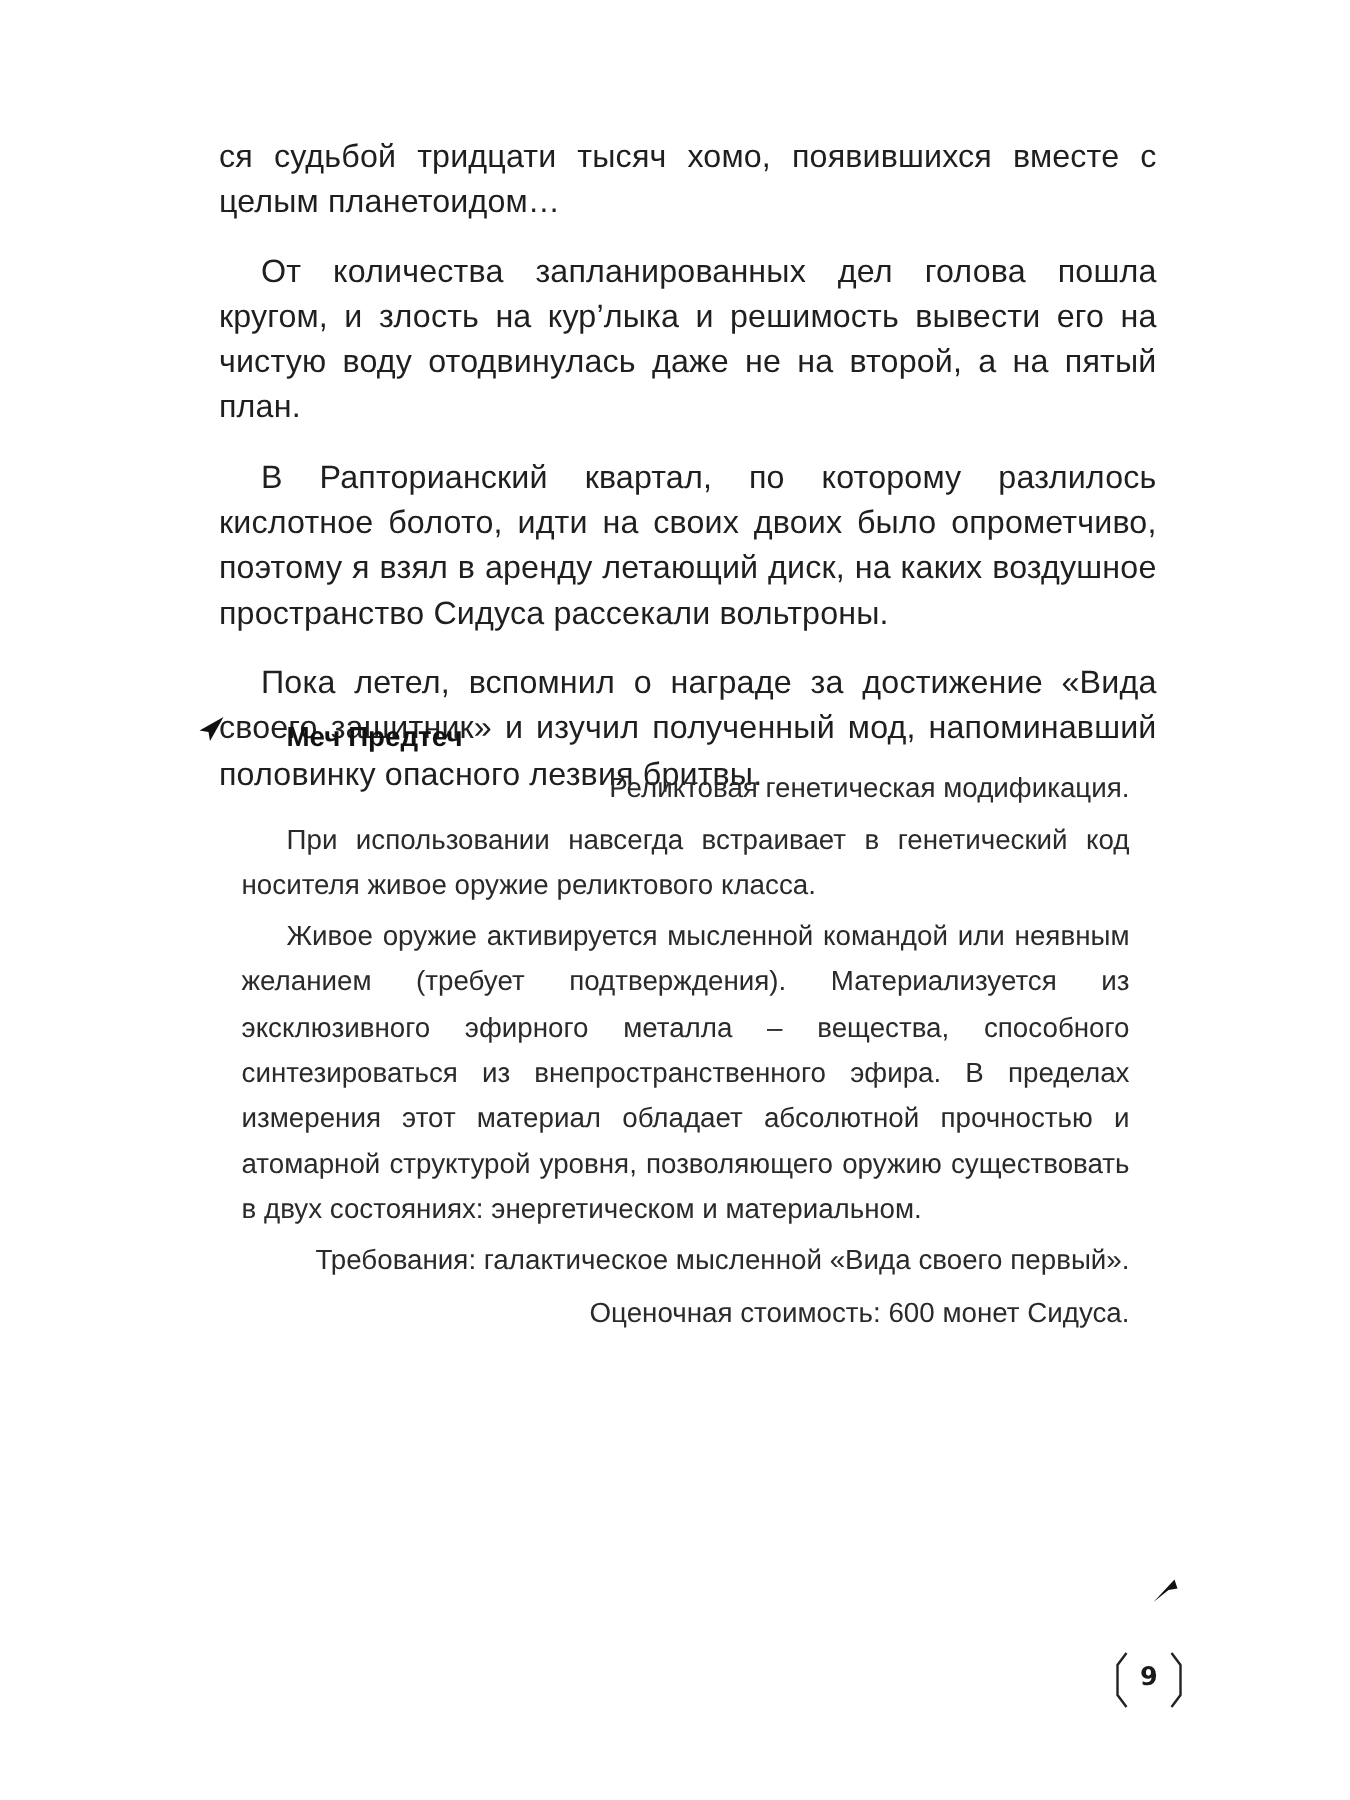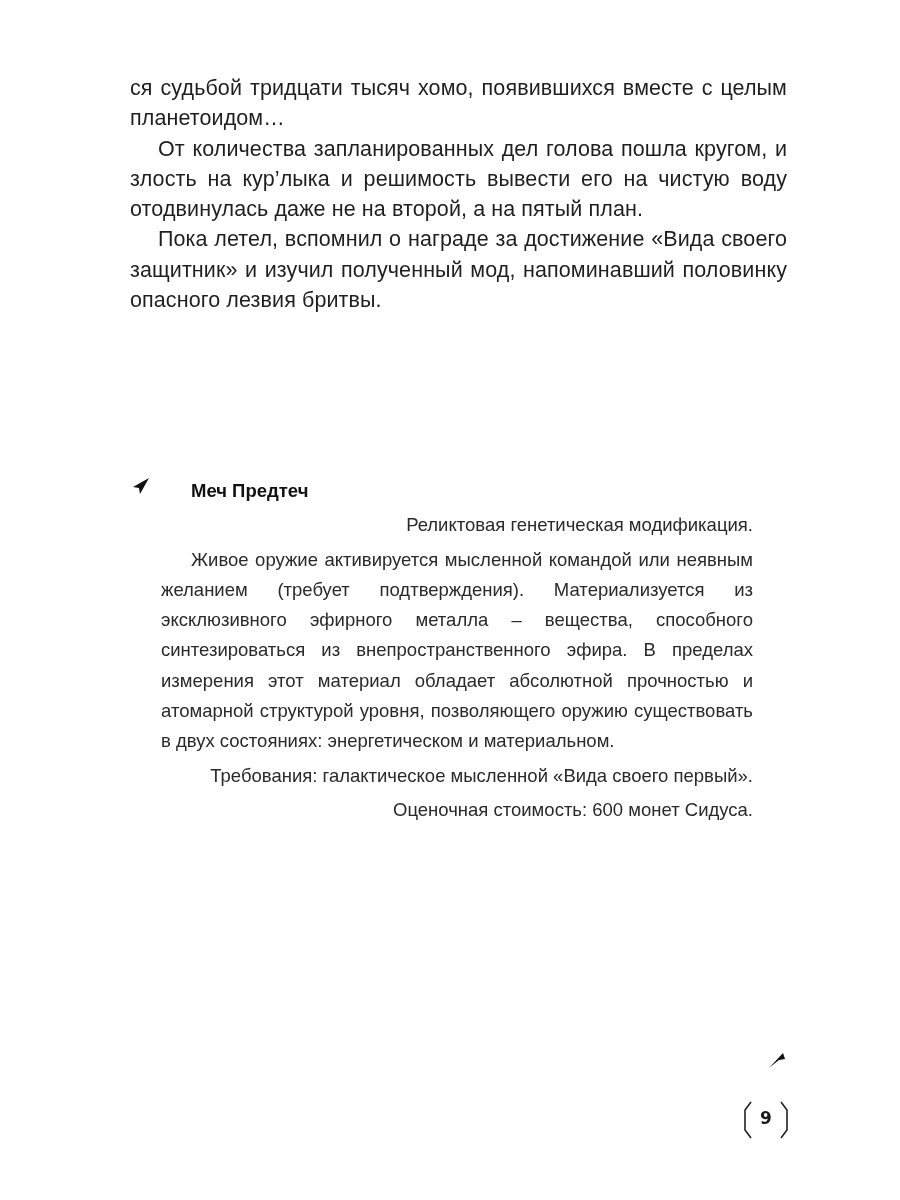--- a/index.html
+++ b/index.html
@@ -25,21 +25,21 @@
       left: 130px;
       top: 73px;
       width: 657px;
       font-size: 21.5px;
       line-height: 30.3px;
       text-align: justify;
       letter-spacing: 0.1px;
       font-stretch: condensed;
     }
     .main-text p {
-      margin: 0;
+      margin: 16px;
       text-indent: 28px;
     }
     .main-text p.noindent {
       text-indent: 0;
     }
     .mod-block {
       position: absolute;
       left: 157px;
       top: 472px;
       width: 600px;
@@ -96,32 +96,34 @@
     }
   </style>
 </head>
 <body>
 
 <div class="page">
 
   <div class="main-text">
     <p class="noindent">ся судьбой тридцати тысяч хомо, появившихся вместе с целым планетоидом…</p>
     <p>От количества запланированных дел голова пошла кругом, и злость на кур’лыка и решимость вывести его на чистую воду отодвинулась даже не на второй, а на пятый план.</p>
+    <p>В Рапторианский квартал, по которому разлилось кислотное болото, идти на своих двоих было опрометчиво, поэтому я взял в аренду летающий диск, на каких воздушное пространство Сидуса рассекали вольтроны.</p>
     <p>Пока летел, вспомнил о награде за достижение «Вида своего защитник» и изучил полученный мод, напоминавший половинку опасного лезвия бритвы.</p>
   </div>
 
   <div class="marker-start">
     <svg width="20" height="20" viewBox="0 0 20 20">
       <polygon points="18,2 2,11 8,12 9,18" fill="#111"></polygon>
     </svg>
   </div>
 
   <div class="mod-block">
     <p class="mod-title">Меч Предтеч</p>
     <p class="mod-subtitle">Реликтовая генетическая модификация.</p>
+    <p>При использовании навсегда встраивает в генетический код носителя живое оружие реликтового класса.</p>
     <p>Живое оружие активируется мысленной командой или неявным желанием (требует подтверждения). Материализуется из эксклюзивного эфирного металла – вещества, способного синтезироваться из внепространственного эфира. В пределах измерения этот материал обладает абсолютной прочностью и атомарной структурой уровня, позволяющего оружию существовать в двух состояниях: энергетическом и материальном.</p>
     <p class="mod-req">Требования: галактическое мысленной «Вида своего первый».</p>
     <p class="mod-cost">Оценочная стоимость: 600 монет Сидуса.</p>
   </div>
 
   <div class="marker-end">
     <svg width="22" height="20" viewBox="0 0 22 20">
       <polygon points="4,18 18,3 20,9 14,10" fill="#111"></polygon>
     </svg>
   </div>

